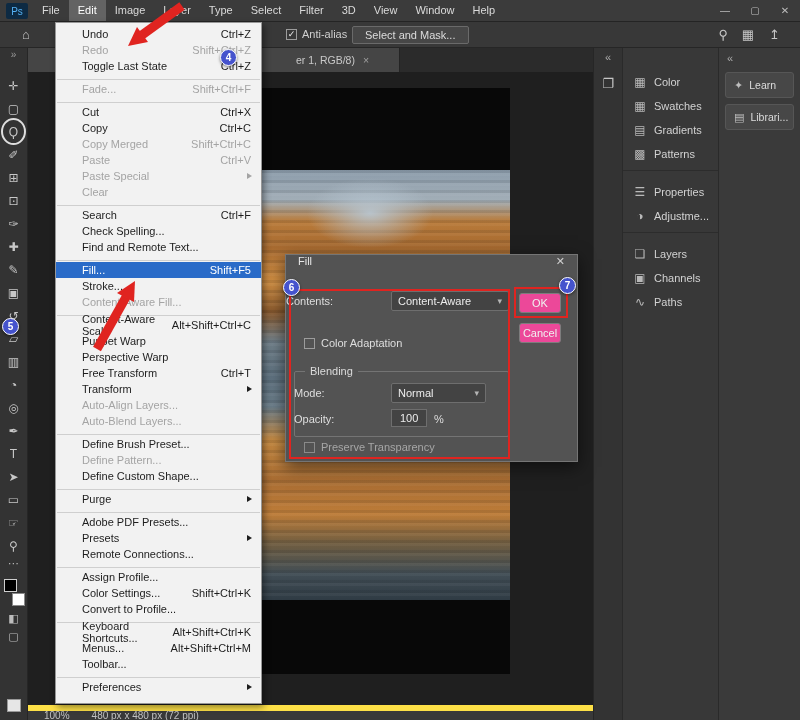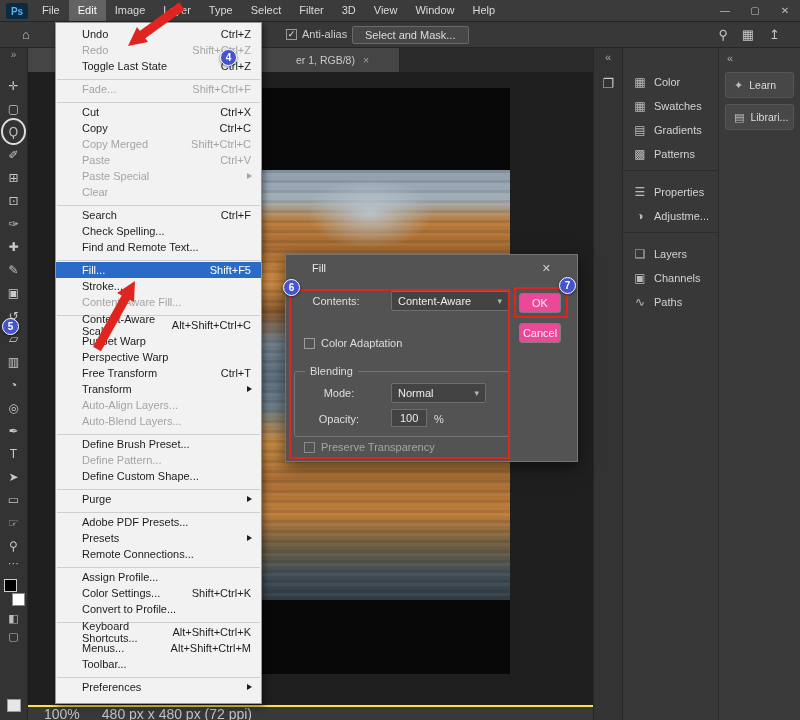--- a/index.html
+++ b/index.html
@@ -1,20 +1,20 @@
 <!DOCTYPE html>
 <html><head>
 <meta charset="utf-8">
 <style>
   *{box-sizing:border-box;margin:0;padding:0;font-family:"Liberation Sans","DejaVu Sans",sans-serif}
   html,body{width:800px;height:720px;overflow:hidden;background:#2e2e2e;position:relative;font-size:11px;color:#d6d6d6}
 
   
   #menubar{position:absolute;left:0;top:0;width:800px;height:22px;background:#3b3b3b;border-bottom:1px solid #242424;display:flex;align-items:stretch;z-index:70}
-  .ps-logo{width:22px;height:16px;margin:3px 5px 3px 6px;background:#0d2a43;color:#55b2f5;font-weight:bold;font-size:10px;display:flex;align-items:center;justify-content:center;border-radius:2px}
+  .ps-logo{width:22px;height:16px;margin:3px 5px 3px 6px;background:#0d2a43;color:#55b2f5;font-weight:normal;font-size:10px;display:flex;align-items:center;justify-content:center;border-radius:2px}
   #menubar .mb-list{display:flex}
   .mb-item{padding:0 9px;line-height:21px;color:#dadada;cursor:default}
   .mb-item.highlight{background:#636363;color:#fff}
   .win-controls{margin-left:auto;display:flex}
   .win-btn{width:30px;text-align:center;line-height:21px;color:#bdbdbd;font-size:10px}
 
   
   #optionsbar{position:absolute;left:0;top:22px;width:800px;height:26px;background:#383838;border-bottom:1px solid #262626;z-index:40}
   #optionsbar .ob-ico{position:absolute;top:5px;color:#c6c6c6;font-size:13px}
   .ob-anti{position:absolute;left:286px;top:6px;display:flex;align-items:center;gap:5px;color:#cfcfcf}
@@ -55,39 +55,39 @@
   #dock-main{position:absolute;left:622px;top:48px;width:96px;height:672px;background:#383838;border-left:1px solid #2a2a2a;z-index:10;padding-top:22px}
   .panel-item{height:24px;display:flex;align-items:center;gap:7px;padding-left:10px;color:#d2d2d2}
   .panel-item .p-icon{width:14px;text-align:center;color:#b9b9b9;font-size:12px}
   .panel-item.sep{height:10px;border-top:1px solid #2c2c2c;margin-top:4px;padding:0}
   #dock-far{position:absolute;left:718px;top:48px;width:82px;height:672px;background:#3a3a3a;border-left:1px solid #2a2a2a;z-index:10}
   #dock-far .chev{display:block;color:#aaa;font-size:11px;height:20px;line-height:20px;padding-left:8px}
   .far-box{height:26px;margin:4px 6px 6px 6px;background:#474747;border:1px solid #565656;border-radius:3px;display:flex;align-items:center;gap:6px;padding-left:8px;color:#dcdcdc;font-size:10.5px}
   .far-box .p-icon{color:#bdbdbd;font-size:11px}
 
   
-  #statusbar{position:absolute;left:28px;top:705px;width:565px;height:15px;background:#393939;border-top:2px solid #fde047;display:flex;align-items:center;z-index:20;color:#c2c2c2;font-size:14px}
+  #statusbar{position:absolute;left:28px;top:705px;width:565px;height:15px;background:#393939;border-top:6px solid #fde047;display:flex;align-items:center;z-index:20;color:#c2c2c2;font-size:10px}
   #statusbar .sb-zoom{margin-left:16px}
   #statusbar .sb-info{margin-left:22px}
 
   
   #edit-menu{position:absolute;left:55px;top:22px;width:207px;height:682px;background:#f2f2f2;border:1px solid #979797;box-shadow:2px 3px 7px rgba(0,0,0,.45);z-index:80;padding:3px 0;overflow:hidden}
   .menu-item{height:16px;display:flex;align-items:center;padding:0 10px 0 26px;color:#1d1d1d;position:relative;font-size:11px}
   .menu-item .mi-shortcut{margin-left:auto}
   .menu-item.disabled{color:#a4a4a4}
   .menu-item.highlight{background:#2a6bc8;color:#fff}
   .menu-item.submenu::after{content:"";position:absolute;right:9px;top:5px;border-left:5px solid currentColor;border-top:3px solid transparent;border-bottom:3px solid transparent}
   .menu-item.sep{height:7px;padding:0;margin:0 1px}
   .menu-item.sep::before{content:"";display:block;width:100%;height:1px;background:#cfcfcf;margin-top:3px}
 
   
   #fill-dialog{position:absolute;left:285px;top:254px;width:293px;height:208px;background:#535353;border:1px solid #757575;box-shadow:0 5px 16px rgba(0,0,0,.55);z-index:50;color:#dedede}
-  .fd-title{height:26px;display:flex;align-items:center;padding:0 26px;color:#e6e6e6}
+  .fd-title{height:26px;display:flex;align-items:flex-start;padding:0 12px;color:#e6e6e6}
   .fd-close{margin-left:auto;color:#cfcfcf;font-size:11px}
-  .fd-label{position:absolute;text-align:center;color:#dedede}
+  .fd-label{position:absolute;text-align:left;color:#dedede}
   .fd-select{position:absolute;height:20px;background:#434343;border:1px solid #6e6e6e;border-radius:2px;display:flex;align-items:center;padding:0 6px;color:#ececec}
   .fd-select .chev{margin-left:auto;color:#b5b5b5;font-size:9px}
   .fd-btn{position:absolute;width:42px;height:20px;background:#ec4899;border:1px solid #7d7d7d;border-radius:3px;color:#f0f0f0;font-size:11px}
   .fd-group{position:absolute;border:1px solid #747474;border-radius:2px}
   .fd-legend{position:absolute;top:-7px;left:10px;background:#535353;padding:0 5px;color:#dcdcdc}
   .fd-check{position:absolute;display:flex;align-items:center;gap:6px;color:#dedede}
   .fd-check.disabled{color:#a6a6a6}
   .fd-check.disabled .cb{border-color:#8a8a8a}
   .fd-input{position:absolute;width:36px;height:18px;background:#434343;border:1px solid #6e6e6e;color:#ececec;font-size:11px;padding-left:8px}
   .red-box{position:absolute;border:2px solid #e02420;z-index:5;pointer-events:none}

